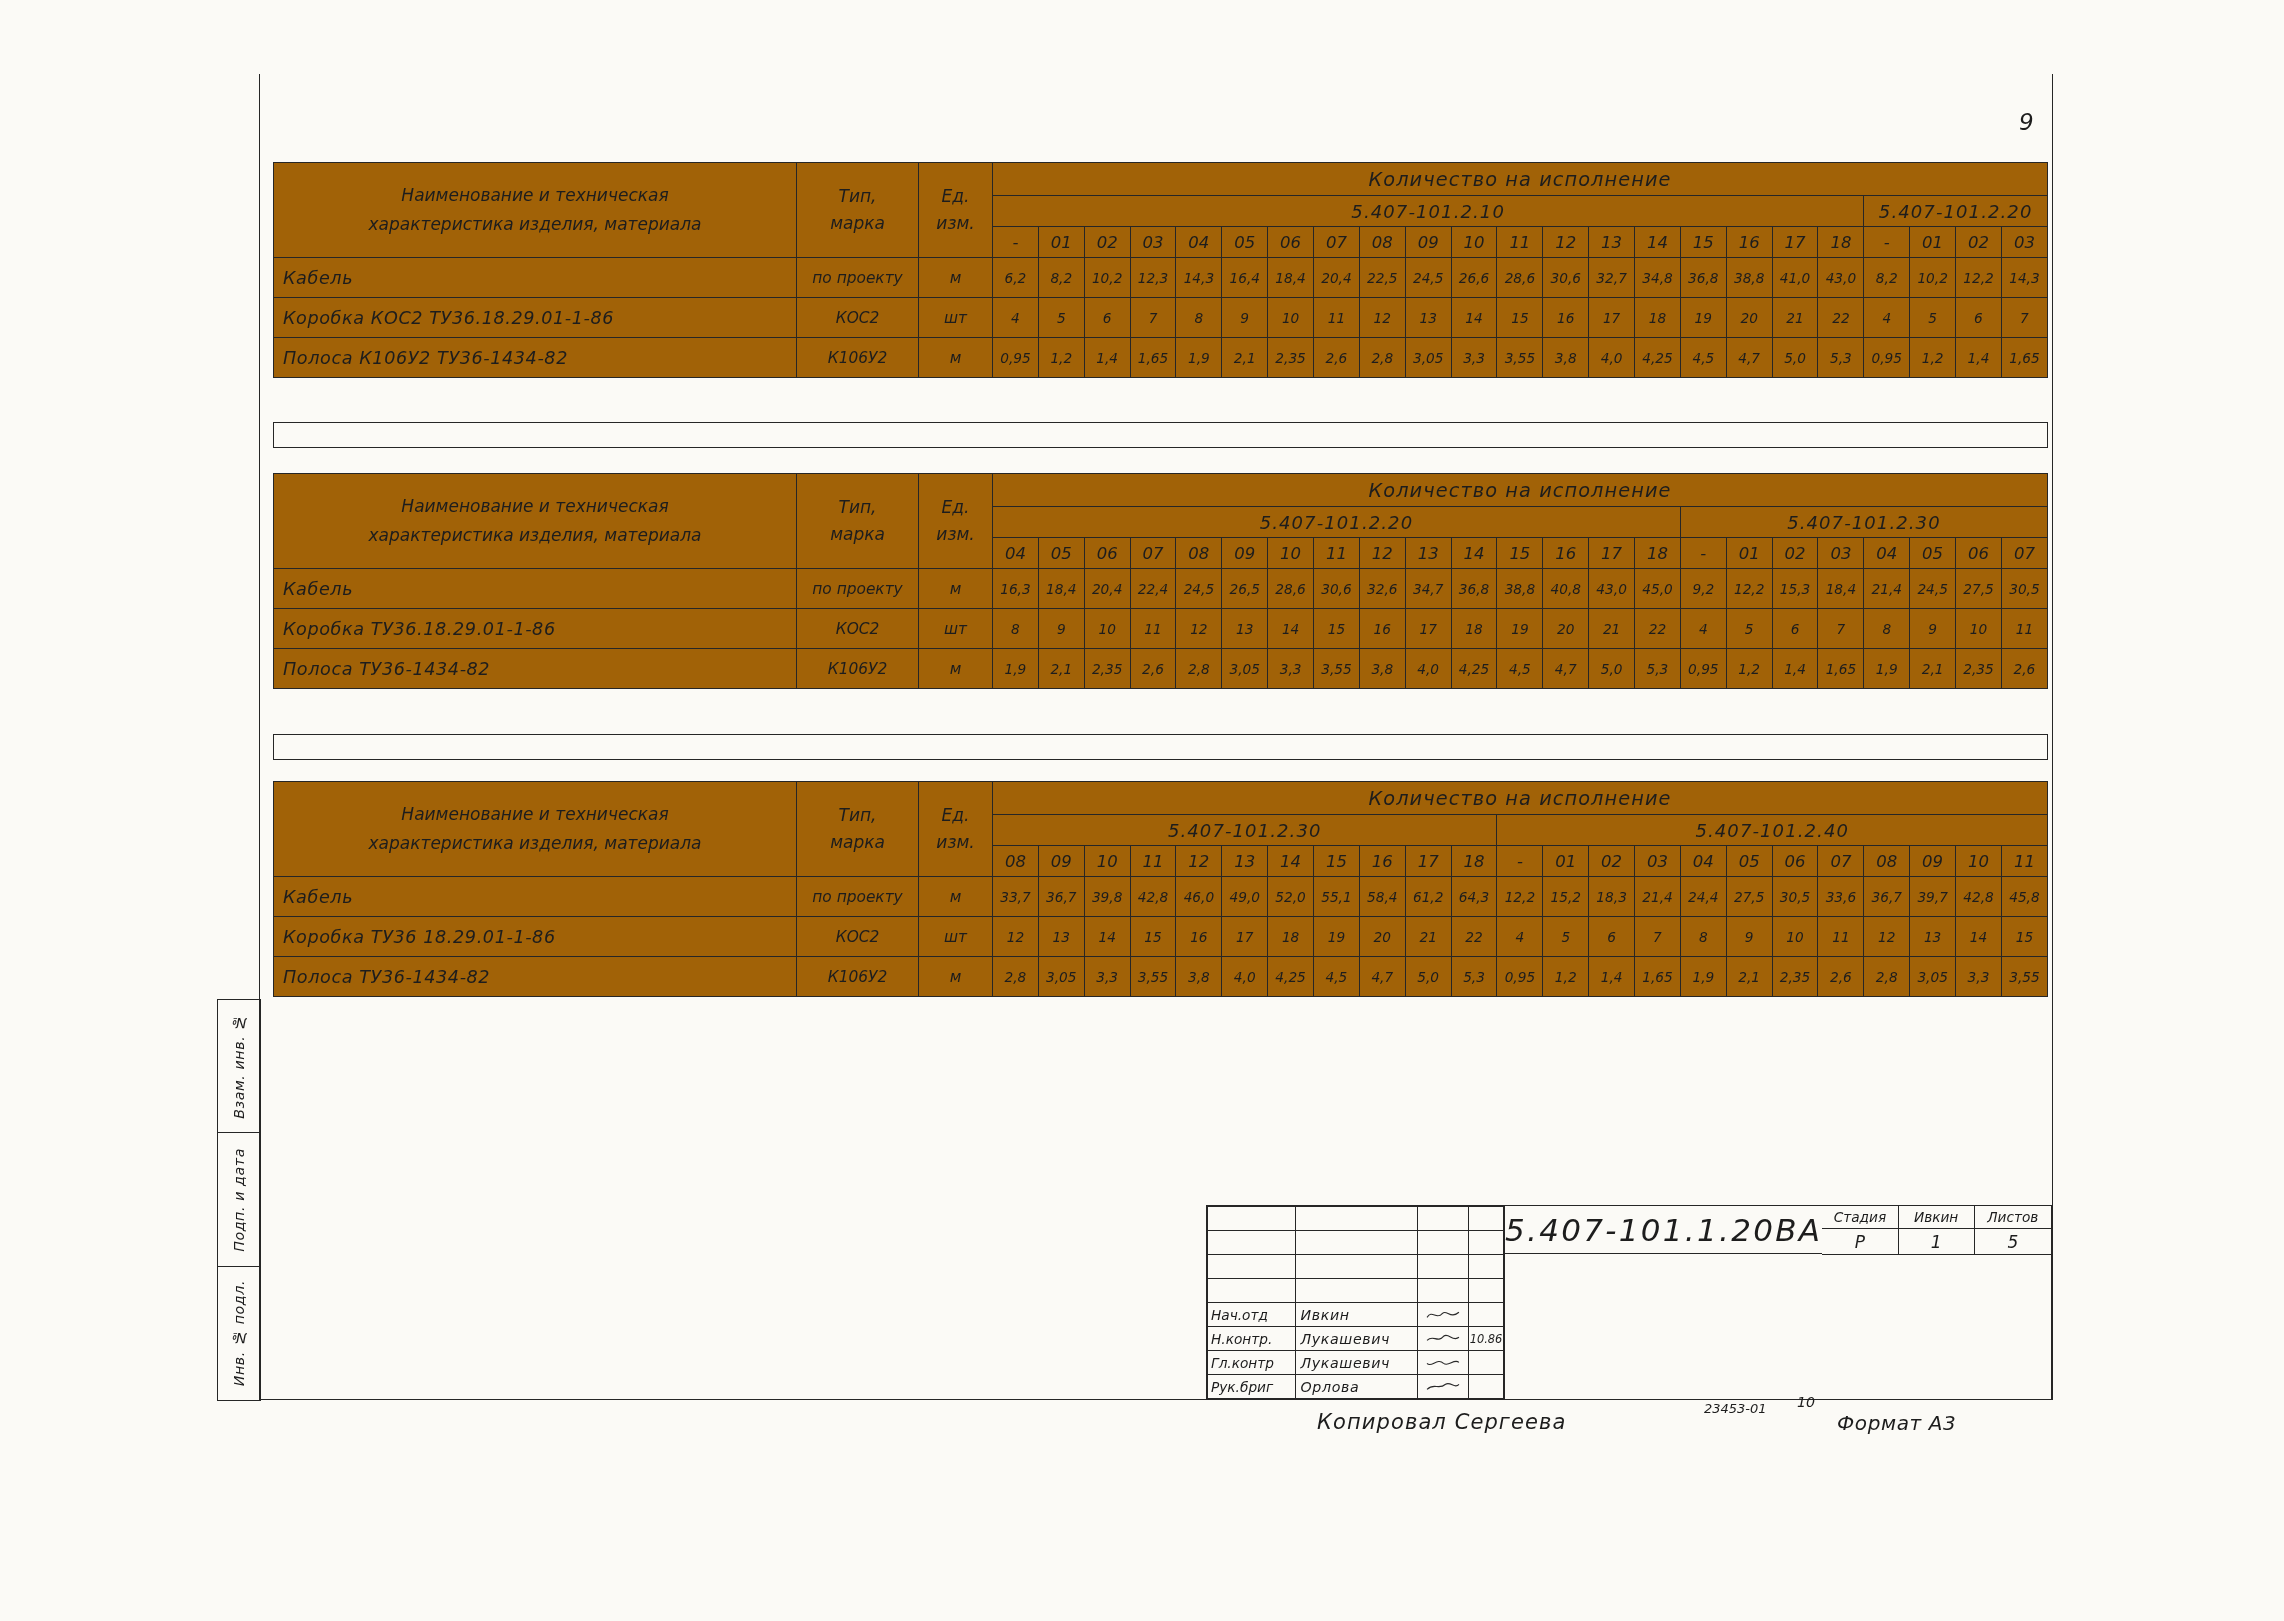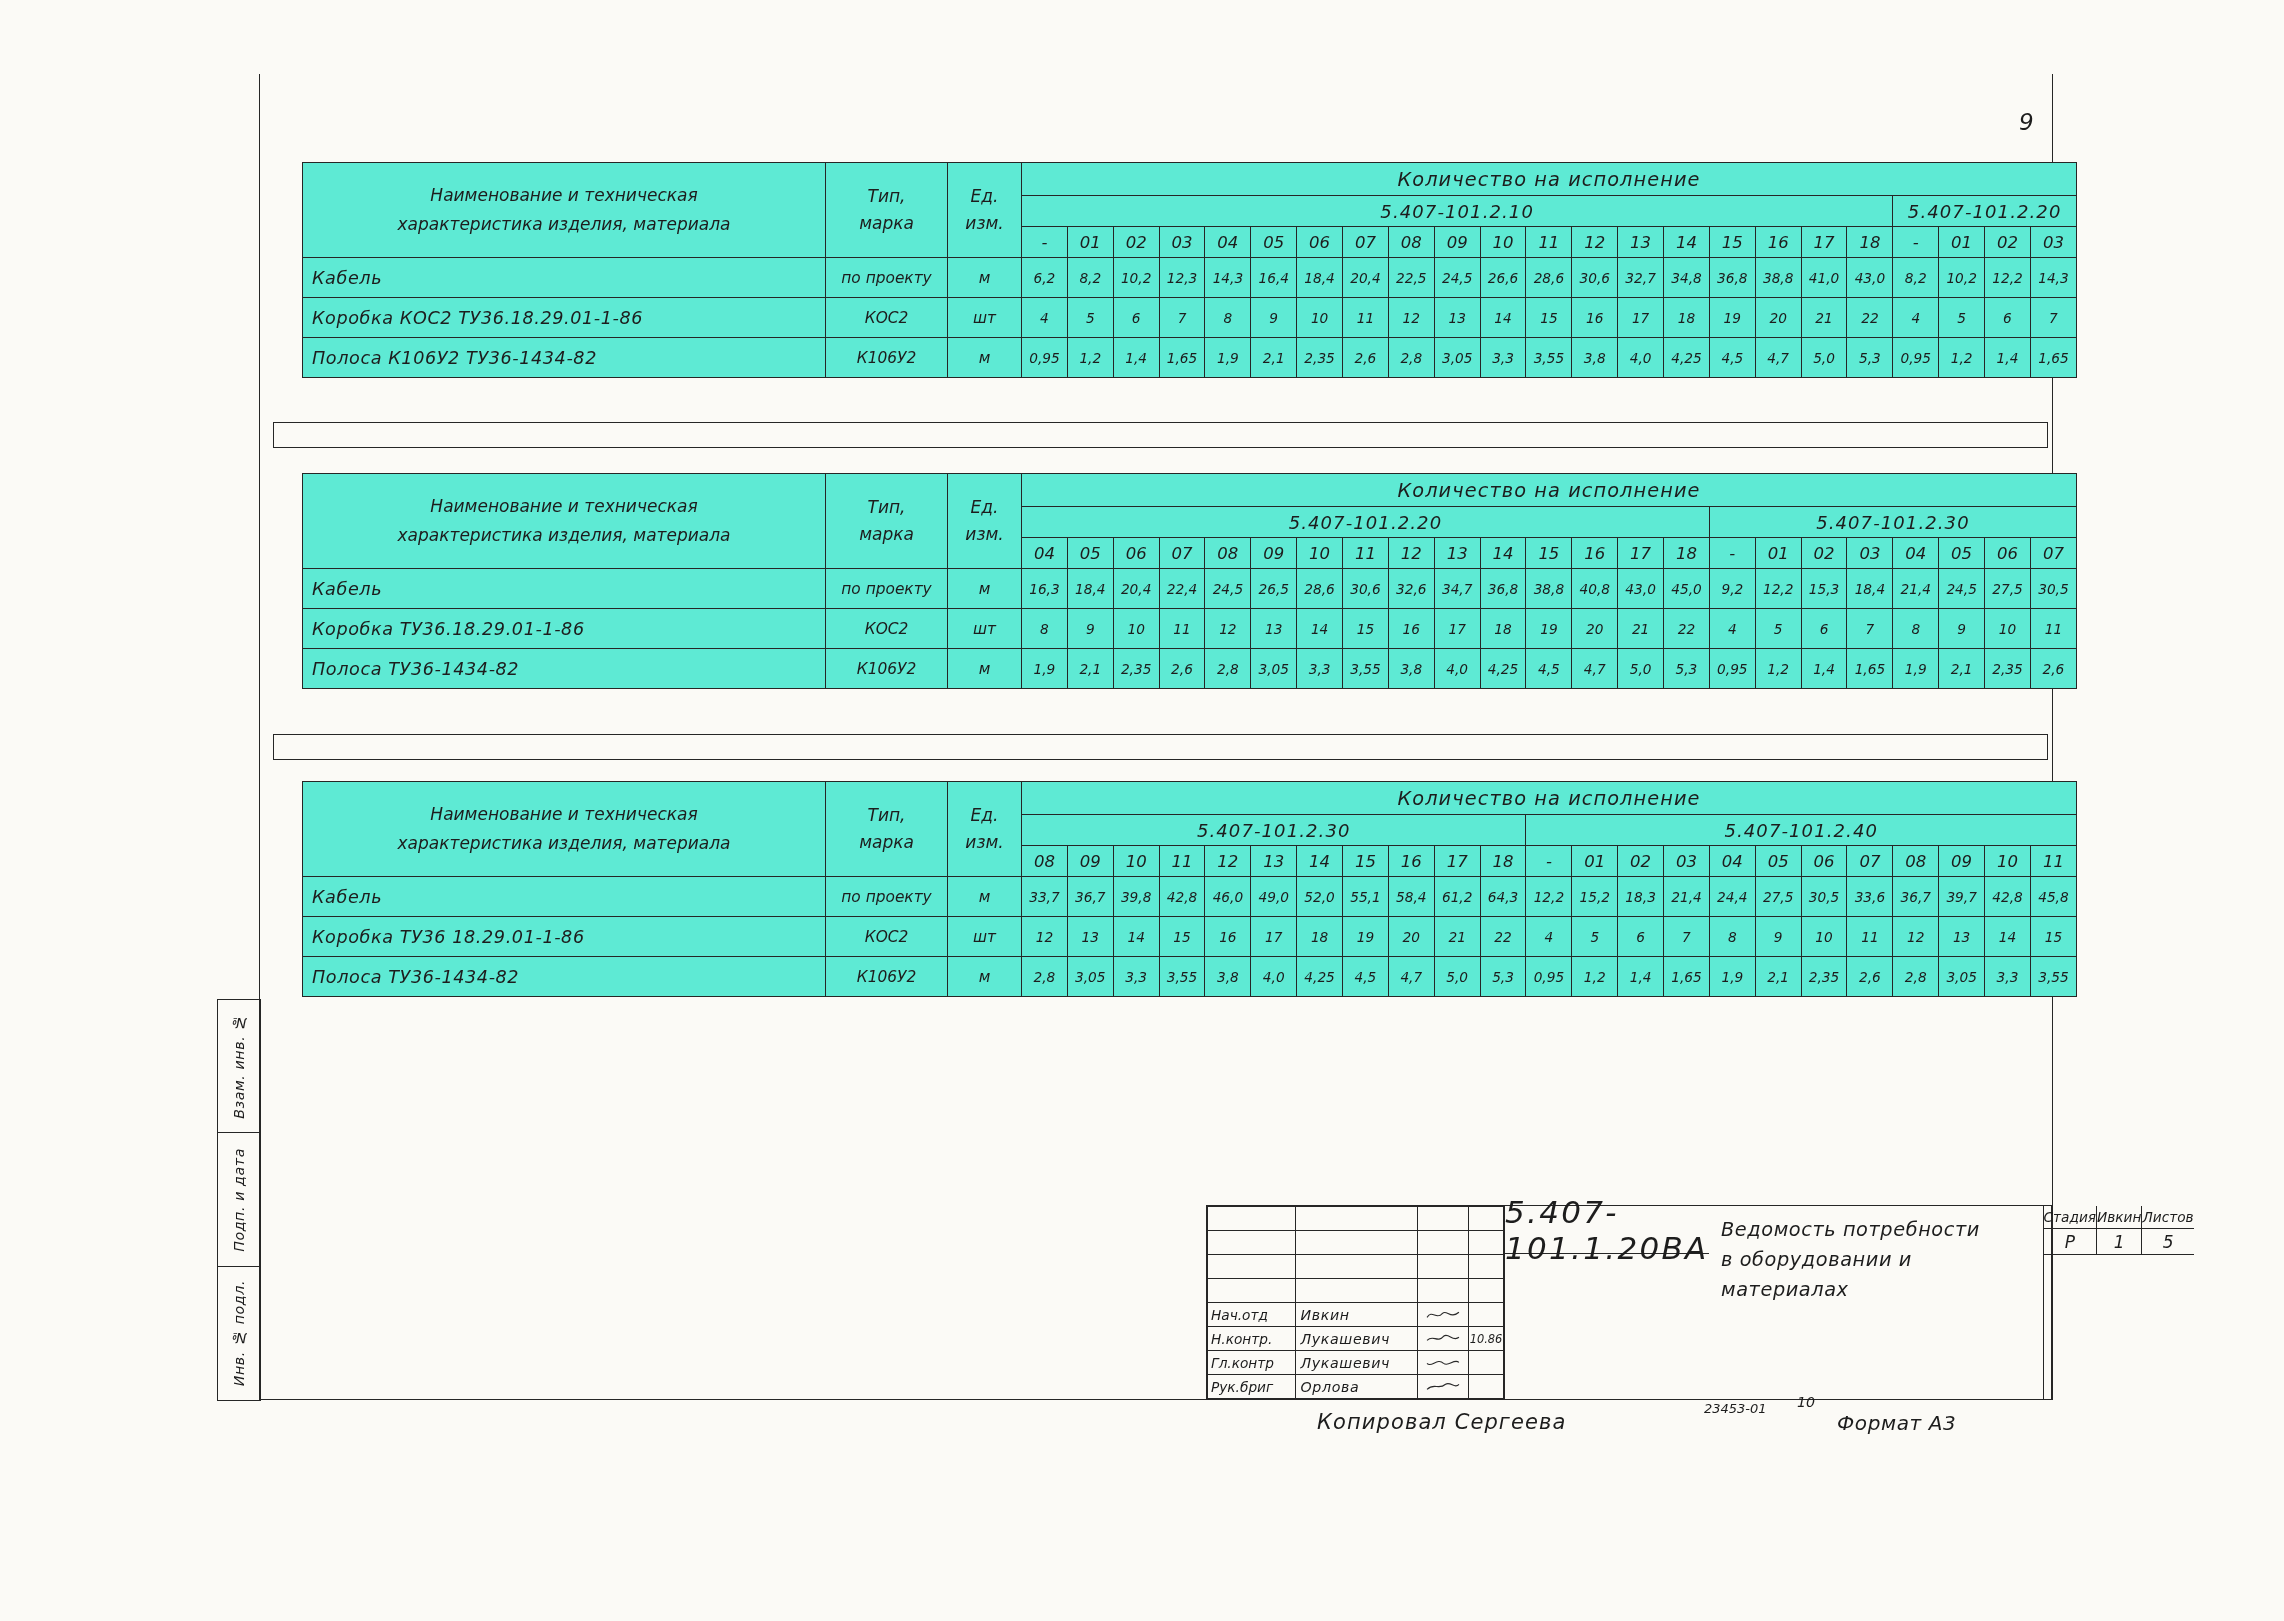--- a/index.html
+++ b/index.html
@@ -27,21 +27,21 @@
   }
 
   
   .table-slot { position: absolute; left: 273px; }
   #table-slot-0 { top: 162px; }
   #table-slot-1 { top: 473px; }
   #table-slot-2 { top: 781px; }
 
   .spec-table {
     border-collapse: collapse; table-layout: fixed; width: 1775px;
-    font-style: italic; background: #5eead4; margin-left: 29px;
+    font-style: italic; background: #a16207;
   }
   .spec-table th, .spec-table td {
     border: 1.1px solid #262626; overflow: hidden; white-space: nowrap;
   }
   .spec-table th { font-weight: normal; }
   th.name-h { font-size: 17px; line-height: 1.7; text-align: center; }
   th.type-h, th.unit-h { font-size: 17px; line-height: 1.6; text-align: center; }
   th.qty-h  { font-size: 19.3px; height: 33px; letter-spacing: 1.1px; }
   th.grp    { font-size: 18px; height: 31px; letter-spacing: 1.1px; }
   th.colnum { font-size: 16.5px; height: 31px; text-align: center; }
@@ -664,25 +664,20 @@
                 <path d="M4,18 C18,4 26,20 40,8 C50,2 58,18 66,8" fill="none" stroke="#2a2a2a" stroke-width="2.2"></path>
               </svg></td>
         <td class="sdate"></td>
       </tr>
     </tbody>
       </table>
 
     <div class="tb-right">
       <div class="tb-code">5.407-101.1.20ВА</div>
       <div class="tb-lower">
-        <div class="tb-title">
-          <div>Ведомость потребности</div>
-          <div>в оборудовании и</div>
-          <div>материалах</div>
-        </div>
         <div class="tb-meta">
           <div class="stage-grid">
             <div class="sg-cell sg-h">Стадия</div>
             <div class="sg-cell sg-h">Ивкин</div>
             <div class="sg-cell sg-h">Листов</div>
             <div class="sg-cell sg-v">Р</div>
             <div class="sg-cell sg-v">1</div>
             <div class="sg-cell sg-v">5</div>
           </div>
         </div>

